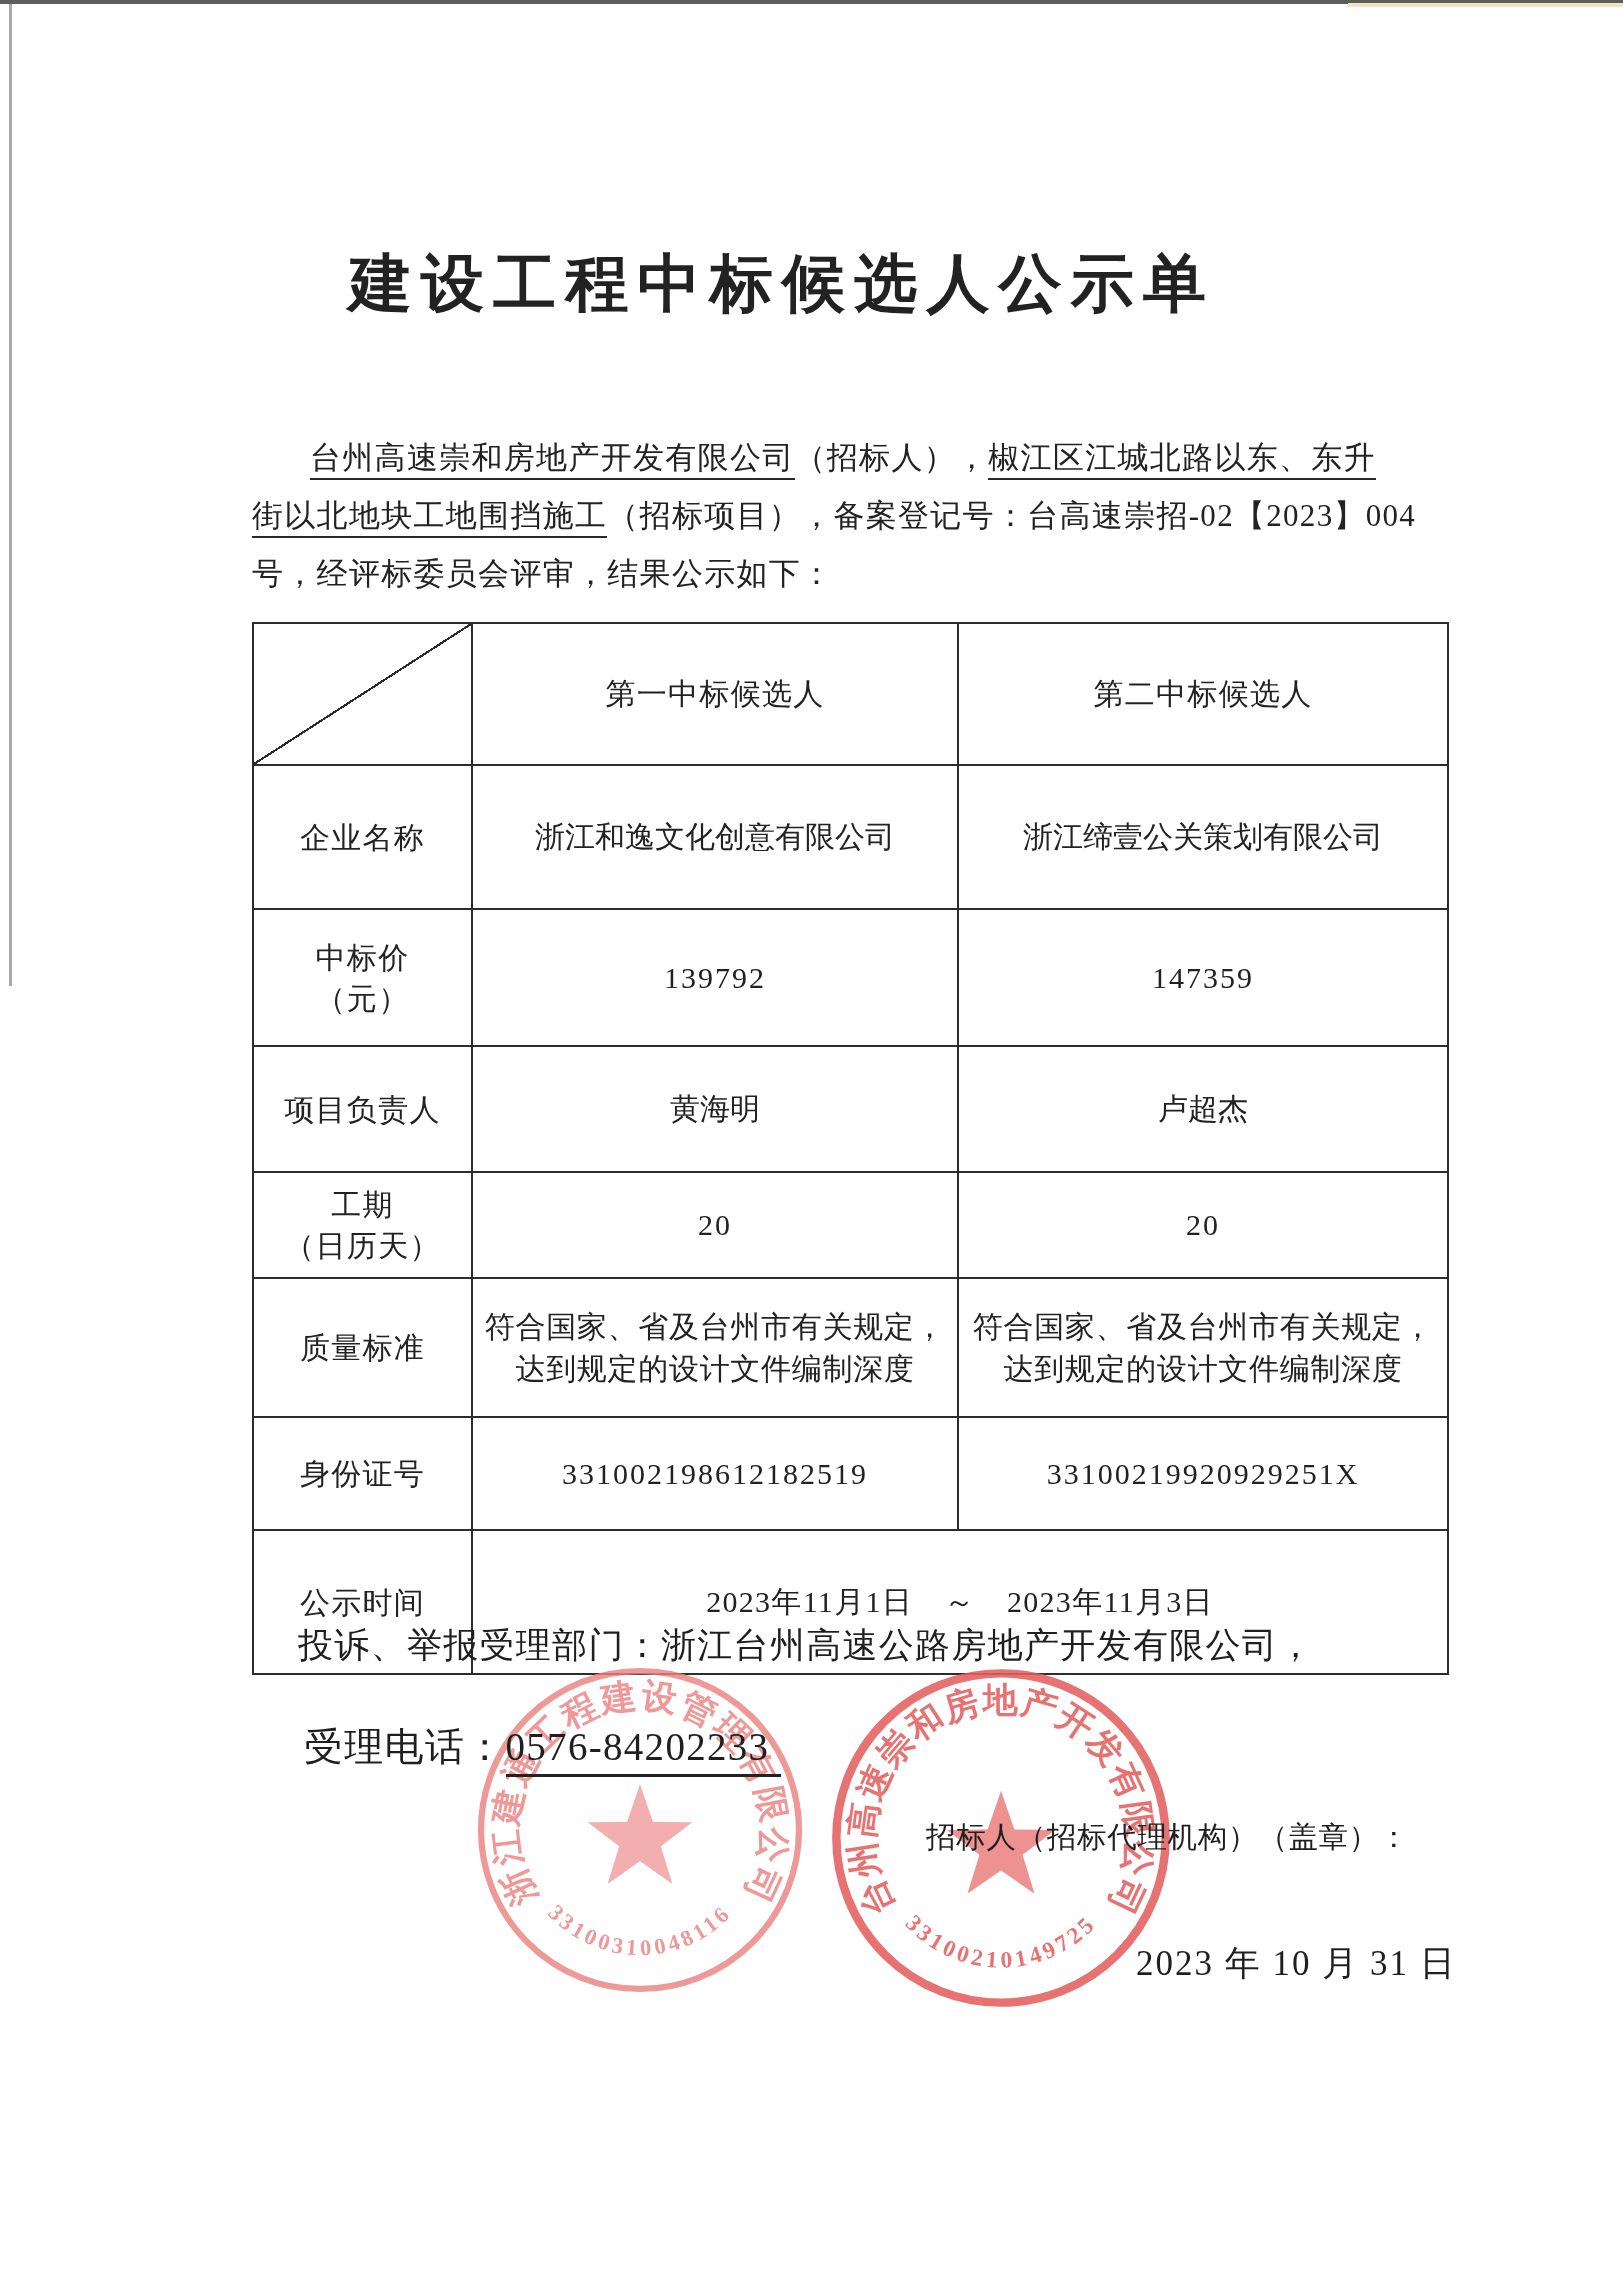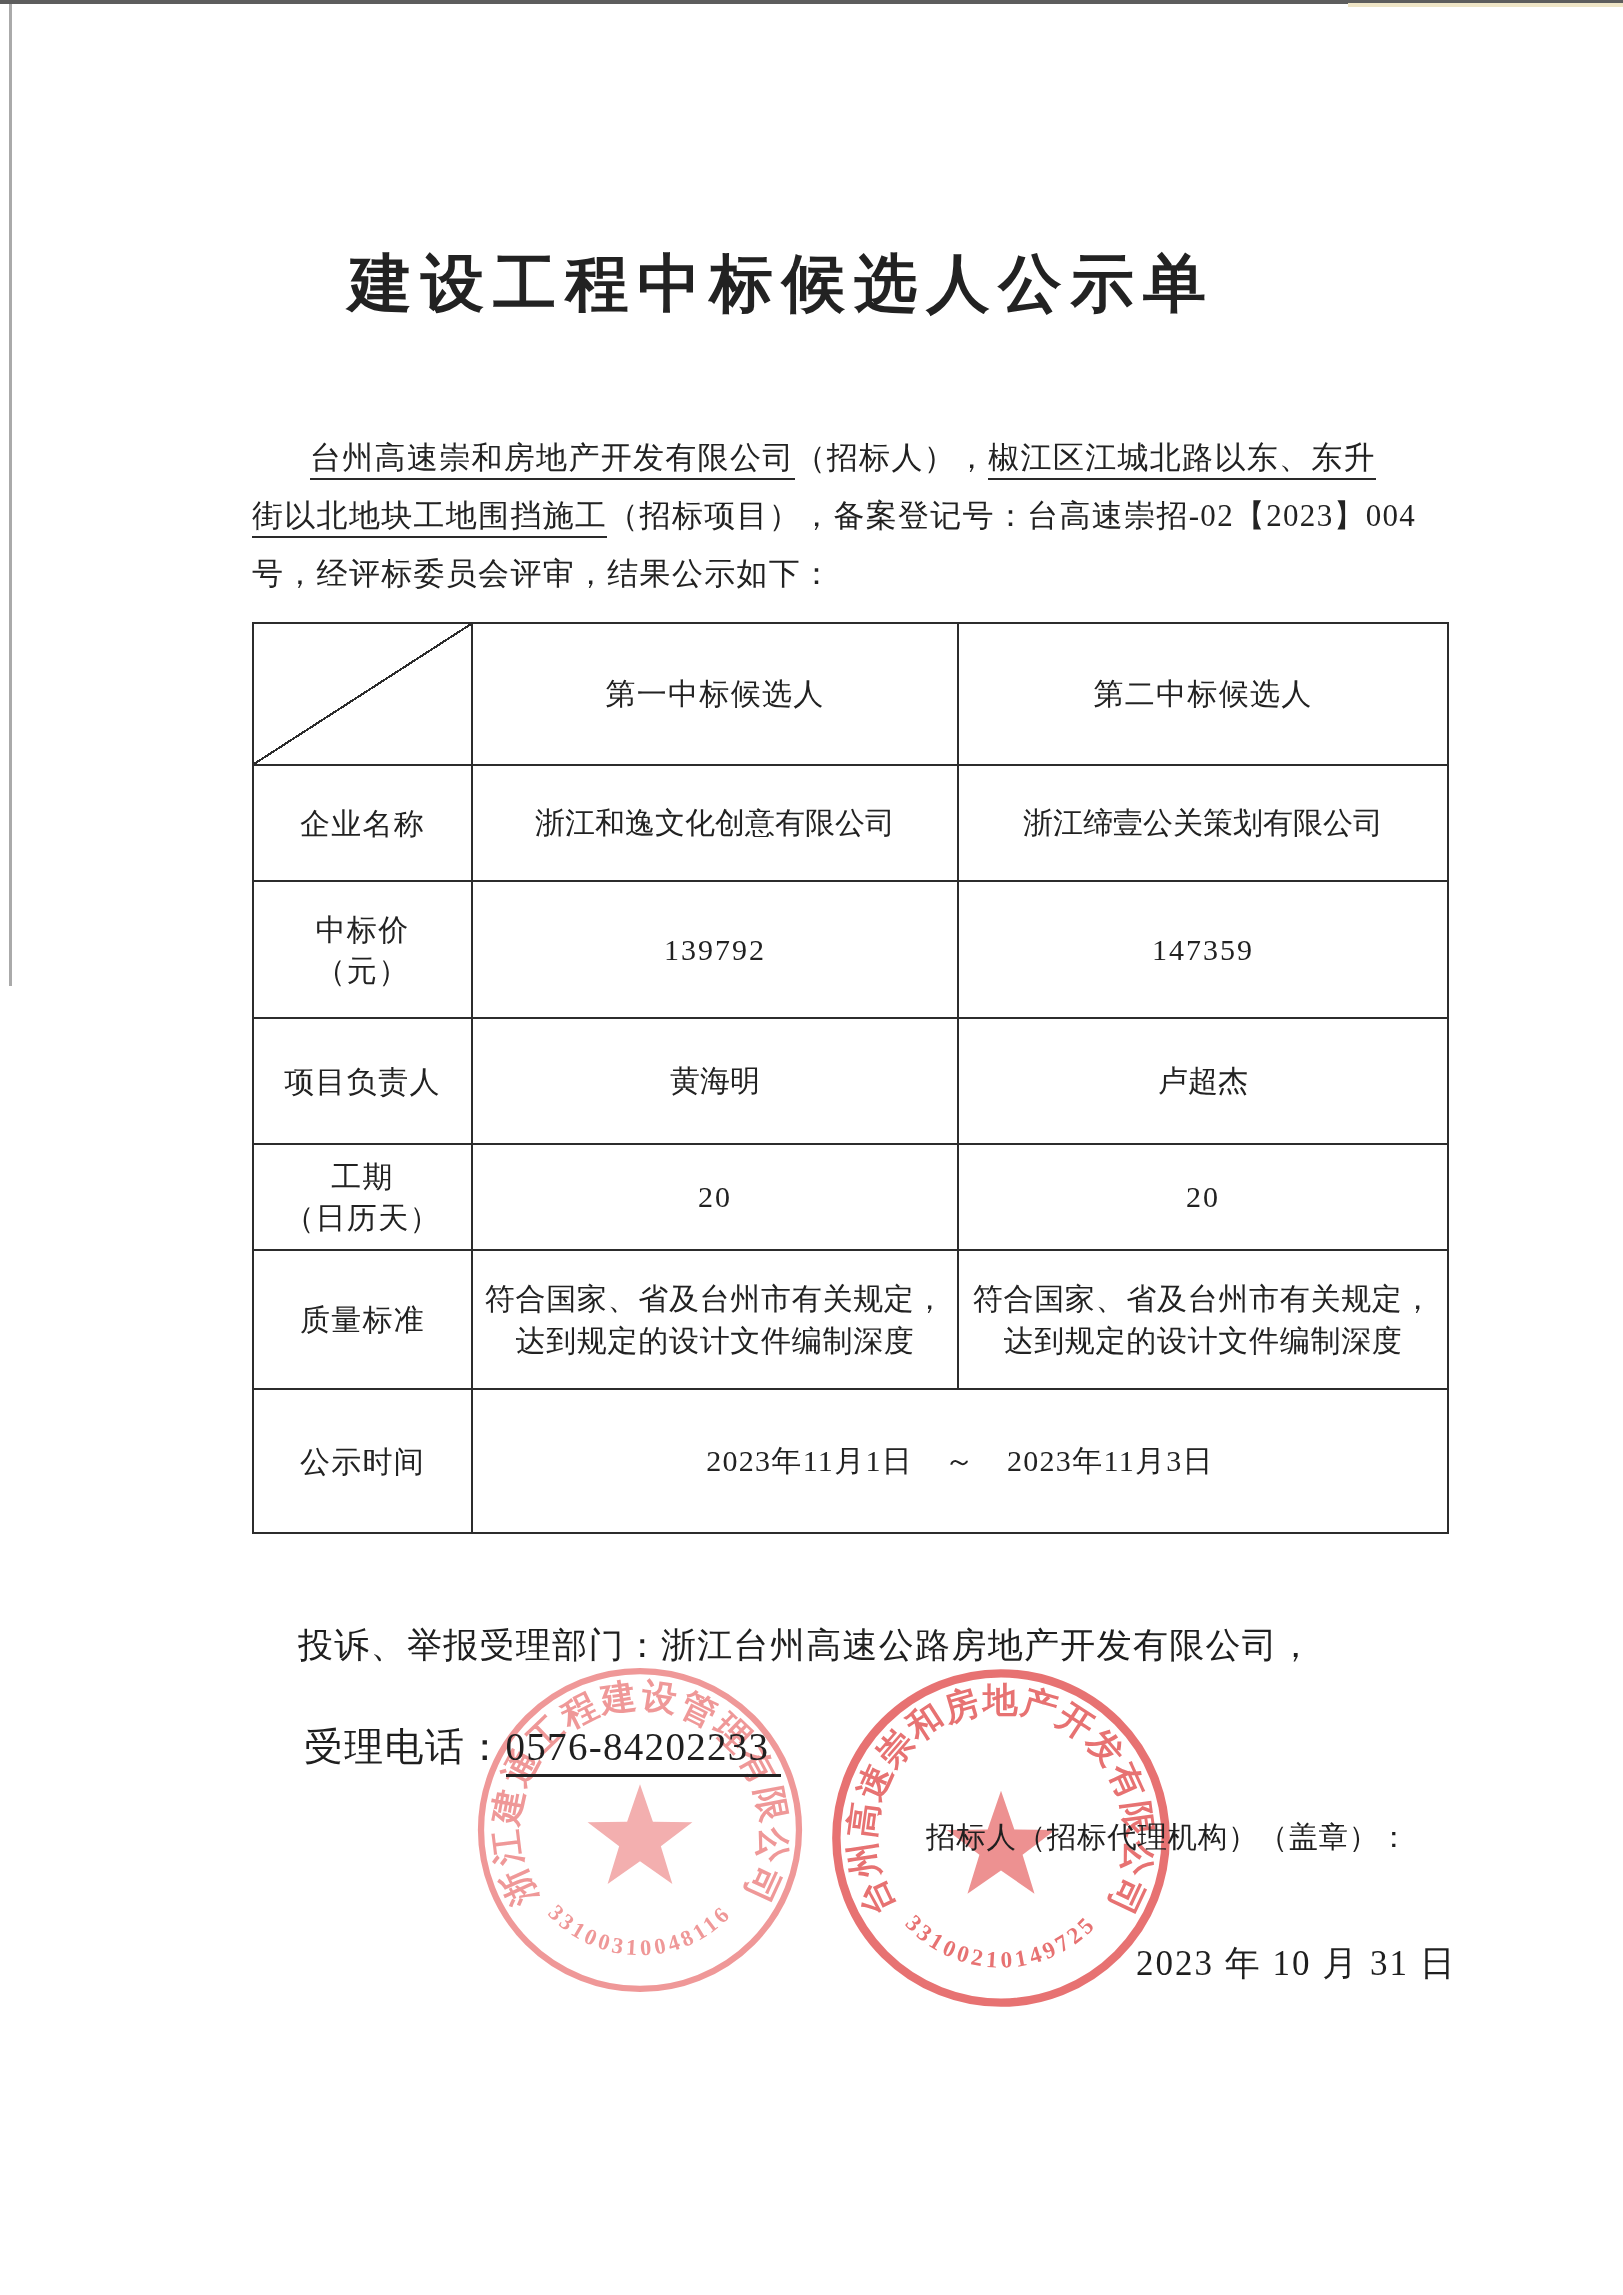--- a/index.html
+++ b/index.html
@@ -73,21 +73,21 @@
         <col style="width:219px">
         <col style="width:486px">
         <col style="width:490px">
       </colgroup>
     <tbody>
         <tr style="height:142px">
       <td class="diag"></td>
       <td class="hdr">第一中标候选人</td>
       <td class="hdr">第二中标候选人</td>
     </tr>
-    <tr style="height:116px">
+    <tr style="height:144px">
       <td class="lbl">企业名称</td>
       <td>浙江和逸文化创意有限公司</td>
       <td>浙江缔壹公关策划有限公司</td>
     </tr>
     <tr style="height:137px">
       <td class="lbl">
             <div>中标价</div>
             <div>（元）</div>
           </td>
       <td class="num">139792</td>
@@ -103,20 +103,25 @@
             <div>工期</div>
             <div>（日历天）</div>
           </td>
       <td class="num">20</td>
       <td class="num">20</td>
     </tr>
     <tr style="height:139px">
       <td class="lbl">质量标准</td>
       <td class="qual">符合国家、省及台州市有关规定，达到规定的设计文件编制深度</td>
       <td class="qual">符合国家、省及台州市有关规定，达到规定的设计文件编制深度</td>
+    </tr>
+    <tr style="height:113px">
+      <td class="lbl">身份证号</td>
+      <td class="num">331002198612182519</td>
+      <td class="num">33100219920929251X</td>
     </tr>
     <tr style="height:144px">
       <td class="lbl">公示时间</td>
       <td class="spanv" colspan="2">2023年11月1日　～　2023年11月3日</td>
     </tr>
   </tbody>
     </table>
 
   <div class="seal seal-left">
     <svg width="338" height="338" viewBox="0 0 540 540">

